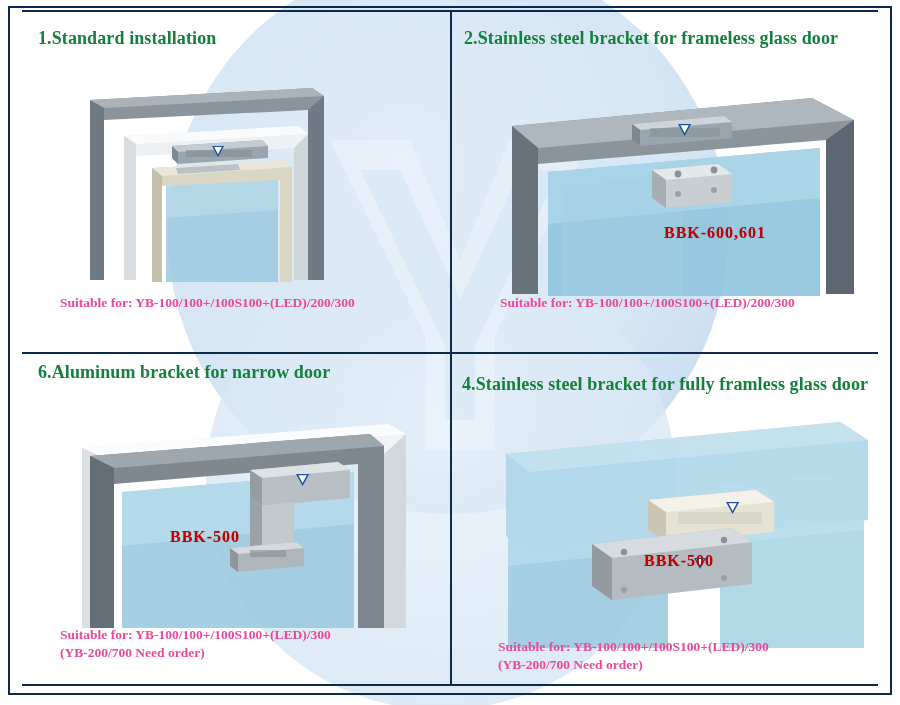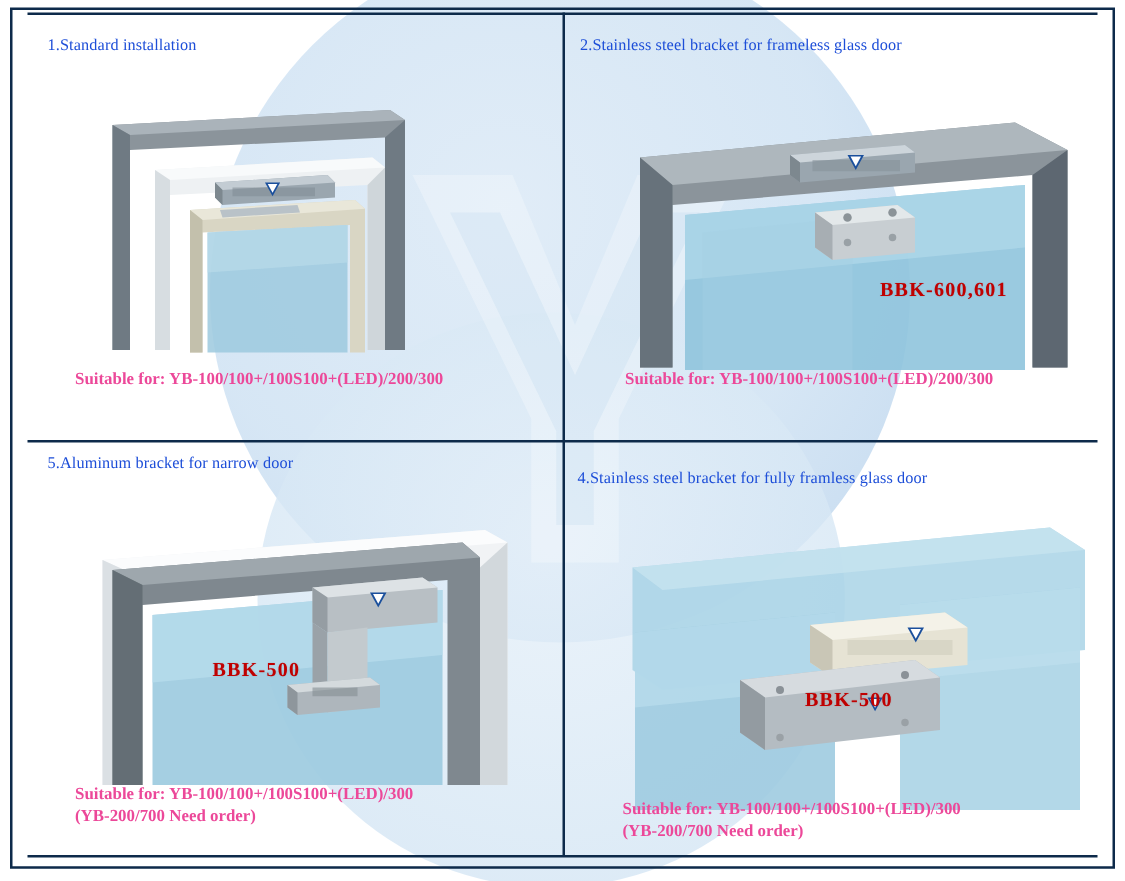--- a/index.html
+++ b/index.html
@@ -77,23 +77,23 @@
     width: 0;
     border-left: 2px solid #0d2a4a;
   }
 
   
   .panel {
     position: absolute;
     box-sizing: border-box;
   }
   .panel-title {
-    font-size: 13px;
-    font-weight: normal;
-    color: #1d4ed8;
+    font-size: 18px;
+    font-weight: bold;
+    color: #15803d;
     letter-spacing: .1px;
     white-space: nowrap;
   }
   .suitable {
     font-size: 13.5px;
     font-weight: bold;
     color: #ec4899;
     line-height: 1.35;
   }
   .model-tag {
@@ -212,29 +212,29 @@
           <polygon points="170,102 236,96 250,106 184,112" fill="#e3e8ea"></polygon>
           <polygon points="184,112 184,140 170,130 170,102" fill="#a7aeb3"></polygon>
           <circle cx="196" cy="106" r="3.4" fill="#8b9398"></circle>
           <circle cx="232" cy="102" r="3.4" fill="#8b9398"></circle>
           <circle cx="196" cy="126" r="3" fill="#99a1a6"></circle>
           <circle cx="232" cy="122" r="3" fill="#99a1a6"></circle>
         </g>
       </svg>
     </div>
 
-    <div class="model-tag" style="left:212px; top:212px;margin-left:40px;">BBK-600,601</div>
+    <div class="model-tag" style="left:212px; top:212px;">BBK-600,601</div>
 
     <div class="suitable" style="position:absolute; left:48px; top:282px;">
       <div>Suitable for: YB-100/100+/100S100+(LED)/200/300</div>
     </div>
   </div>
 
   <div class="panel" style="left:22px; top:346px; width:428px; height:330px;">
-    <div class="panel-title" style="position:absolute; left:16px; top:16px;">5.Aluminum bracket for narrow door</div>
+    <div class="panel-title" style="position:absolute; left:16px; top:16px;">6.Aluminum bracket for narrow door</div>
 
     <div class="art" style="left:36px; top:54px;">
       <svg width="360" height="230" viewBox="0 0 360 230">
 
         <polygon points="24,48 330,24 348,34 348,228 326,228 326,54 46,76 46,228 24,228" fill="#f1f3f5"></polygon>
         <polygon points="24,48 330,24 348,34 46,58" fill="#fbfcfd"></polygon>
         <polygon points="46,58 46,228 24,228 24,48" fill="#dbe0e4"></polygon>
         <polygon points="348,34 348,228 326,228 326,54" fill="#d2d8dc"></polygon>
 
         <polygon points="32,56 312,34 326,46 326,228 300,228 300,64 56,84 56,228 32,228" fill="#7f888f"></polygon>

